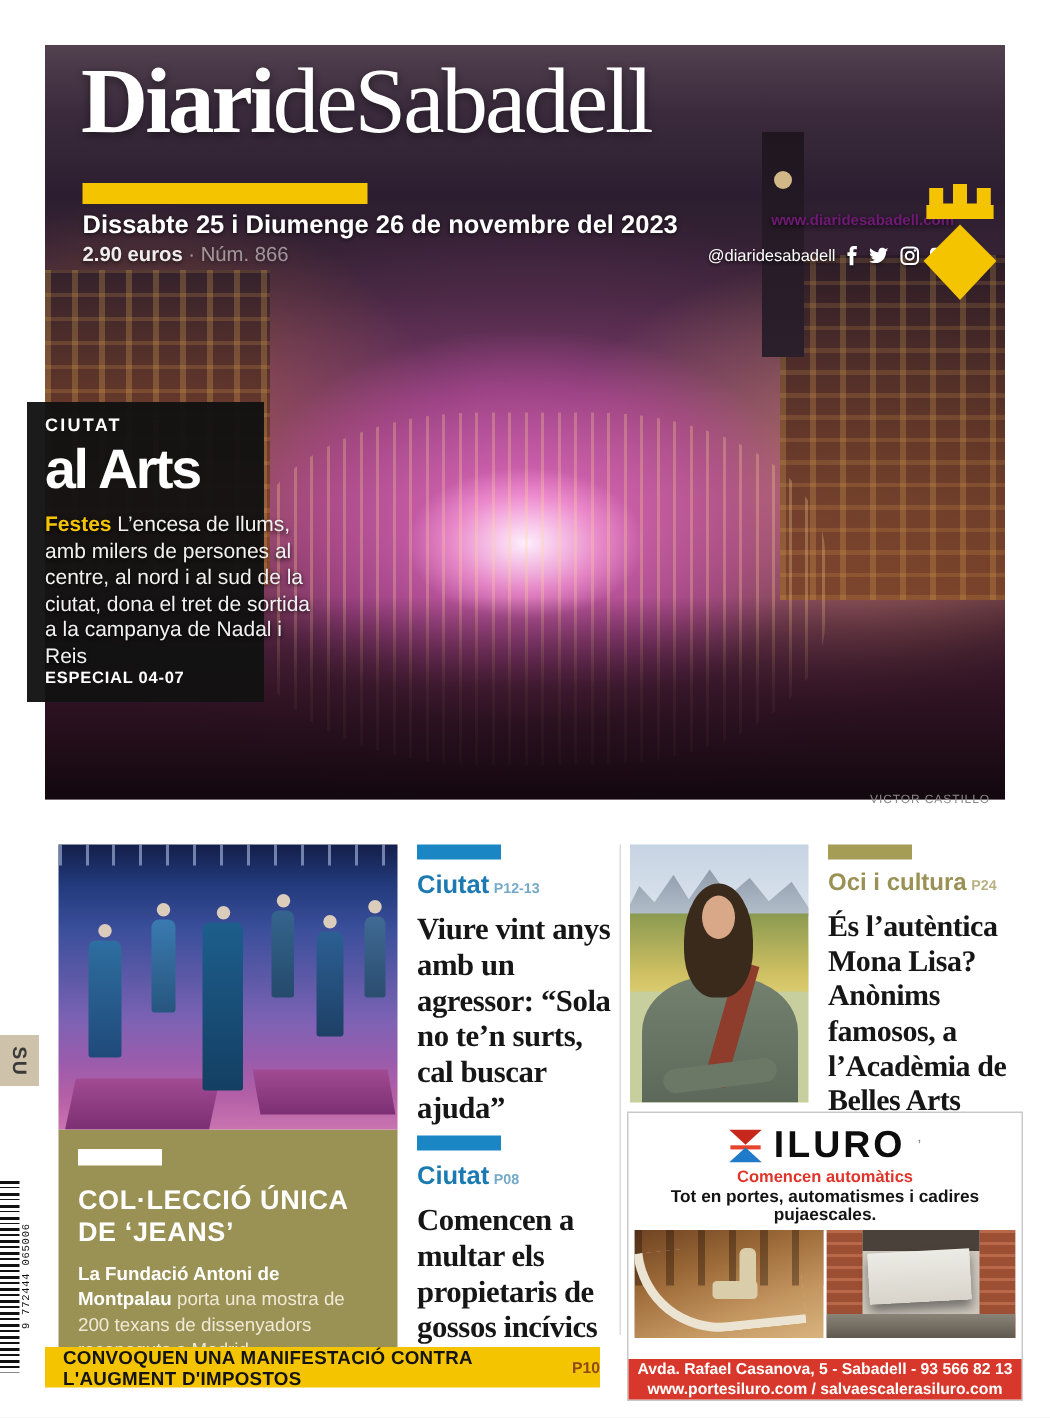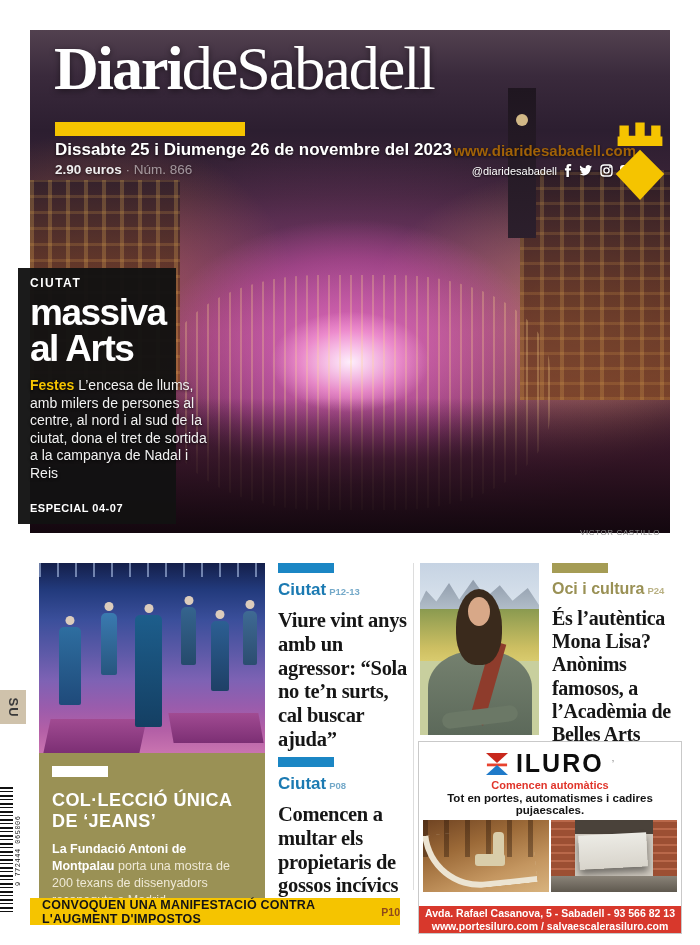--- a/index.html
+++ b/index.html
@@ -34,35 +34,35 @@
 
   
   .masthead { position:absolute; left:54px; top:36px; color:#fff; font-family:"Liberation Serif", serif;
     font-size:62px; line-height:1.05; letter-spacing:-2px; text-shadow:0 2px 6px rgba(0,0,0,.45); white-space:nowrap; }
   .masthead .bold { font-weight:bold; }
   .masthead .light { font-weight:normal; }
   .mast-bar { position:absolute; left:55px; top:122px; width:190px; height:14px; background:#f5c400; }
   .mast-date { position:absolute; left:55px; top:140px; color:#fff; font-weight:bold; font-size:17px; text-shadow:0 1px 3px rgba(0,0,0,.7); }
   .mast-price { position:absolute; left:55px; top:162px; color:rgba(255,255,255,.92); font-weight:bold; font-size:13.5px; text-shadow:0 1px 3px rgba(0,0,0,.6); }
   .mast-price .issue { opacity:.55; font-weight:normal; }
-  .mast-web { position:absolute; right:64px; top:142px; color:#a16207; font-weight:bold; font-size:15px; text-shadow:0 1px 3px rgba(0,0,0,.7); }
+  .mast-web { position:absolute; right:64px; top:142px; color:#701a75; font-weight:bold; font-size:10px; text-shadow:0 1px 3px rgba(0,0,0,.7); }
   .mast-social { position:absolute; right:64px; top:164px; display:flex; align-items:center; gap:7px;
     color:#fff; font-size:11px; text-shadow:0 1px 2px rgba(0,0,0,.7); }
   .mast-social svg { display:block; filter:drop-shadow(0 1px 1px rgba(0,0,0,.5)); }
   .crest { position:absolute; left:612px; top:116px; }
 
   
   .cover-block { position:absolute; left:18px; top:268px; width:158px; background:rgba(18,18,18,.96);
     padding:8px 10px 10px 12px; color:#fff; }
   .kicker { font-size:12px; font-weight:bold; letter-spacing:1.5px; }
   .cover-h1 { margin-top:5px; font-size:37px; line-height:36px; font-weight:bold; letter-spacing:-1.5px; }
   .cover-lead { margin-top:10px; width:186px; font-size:14px; line-height:17.5px; color:#f1f1f1;
     text-shadow:0 1px 3px rgba(0,0,0,.85); }
   .cover-lead .tag { color:#f5c400; font-weight:bold; }
-  .cover-special { margin-top:20px; font-size:11px; font-weight:bold; letter-spacing:.5px; }
+  .cover-special { margin-top:0; font-size:11px; font-weight:bold; letter-spacing:.5px; }
   .photo-credit { position:absolute; right:40px; top:528px; font-size:8px; color:#8a8a8a; letter-spacing:.6px; }
 
   
   .col-rule { position:absolute; left:413px; top:563px; width:1px; height:327px; background:#ddd; }
 
   .left-story { position:absolute; left:39px; top:563px; width:226px; }
   .jeans-photo { position:relative; width:226px; height:190px; overflow:hidden; background:
       linear-gradient(180deg,#141f4a 0%,#223a7c 14%,#3b4f9b 30%,#5e5aa8 48%,#7e62b4 62%,#9a5cac 76%,#b35fa6 88%,#c974b0 100%); }
   .jeans-photo::before { content:""; position:absolute; top:0; left:0; right:0; height:14px;
       background:repeating-linear-gradient(90deg, rgba(200,220,255,.5) 0 2px, transparent 2px 18px); }
@@ -193,21 +193,20 @@
   </div>
 
   <svg class="crest" width="56" height="86" viewBox="0 0 60 92">
     <path fill="#f5c400" d="M6 32 L6 22 L8 22 L8 10 L18 10 L18 21 L25 21 L25 7 L35 7 L35 21 L42 21 L42 10 L52 10 L52 22 L54 22 L54 32 Z"></path>
     <polygon fill="#f5c400" points="30,36 56,62 30,90 4,62"></polygon>
   </svg>
 
   <div class="cover-block">
     <div class="kicker">CIUTAT</div>
     <div class="cover-h1">
-      <div>massiva</div>
       <div>al Arts</div>
     </div>
     <div class="cover-lead"><span class="tag">Festes</span><span> L’encesa de llums, amb milers de persones al centre, al nord i al sud de la ciutat, dona el tret de sortida a la campanya de Nadal i Reis</span></div>
     <div class="cover-special">ESPECIAL 04-07</div>
   </div>
   <div class="photo-credit">VICTOR CASTILLO</div>
 
   <div class="col-rule"></div>
 
   <div class="left-story">

